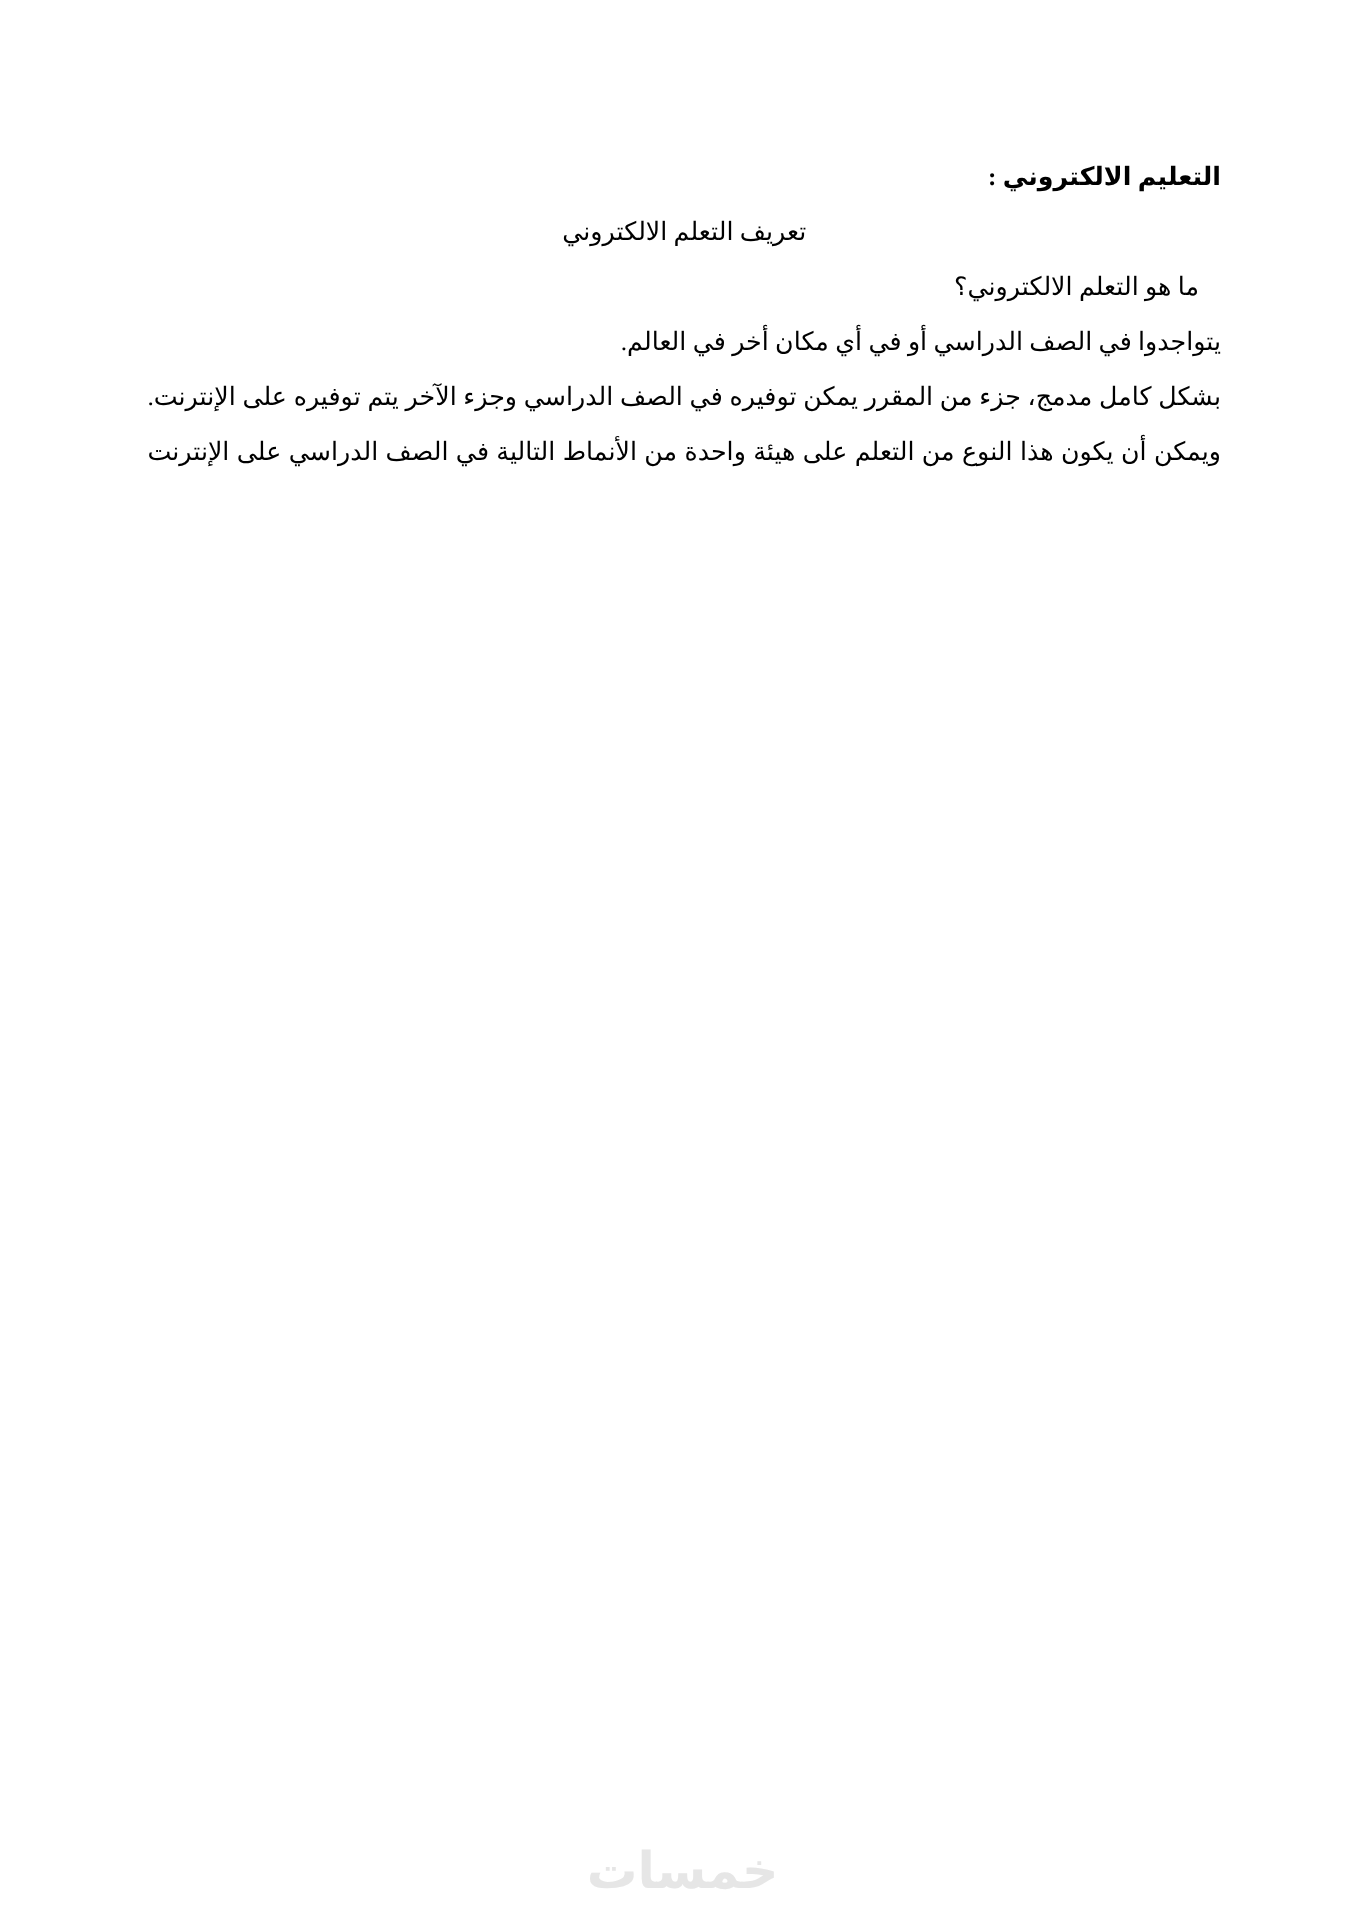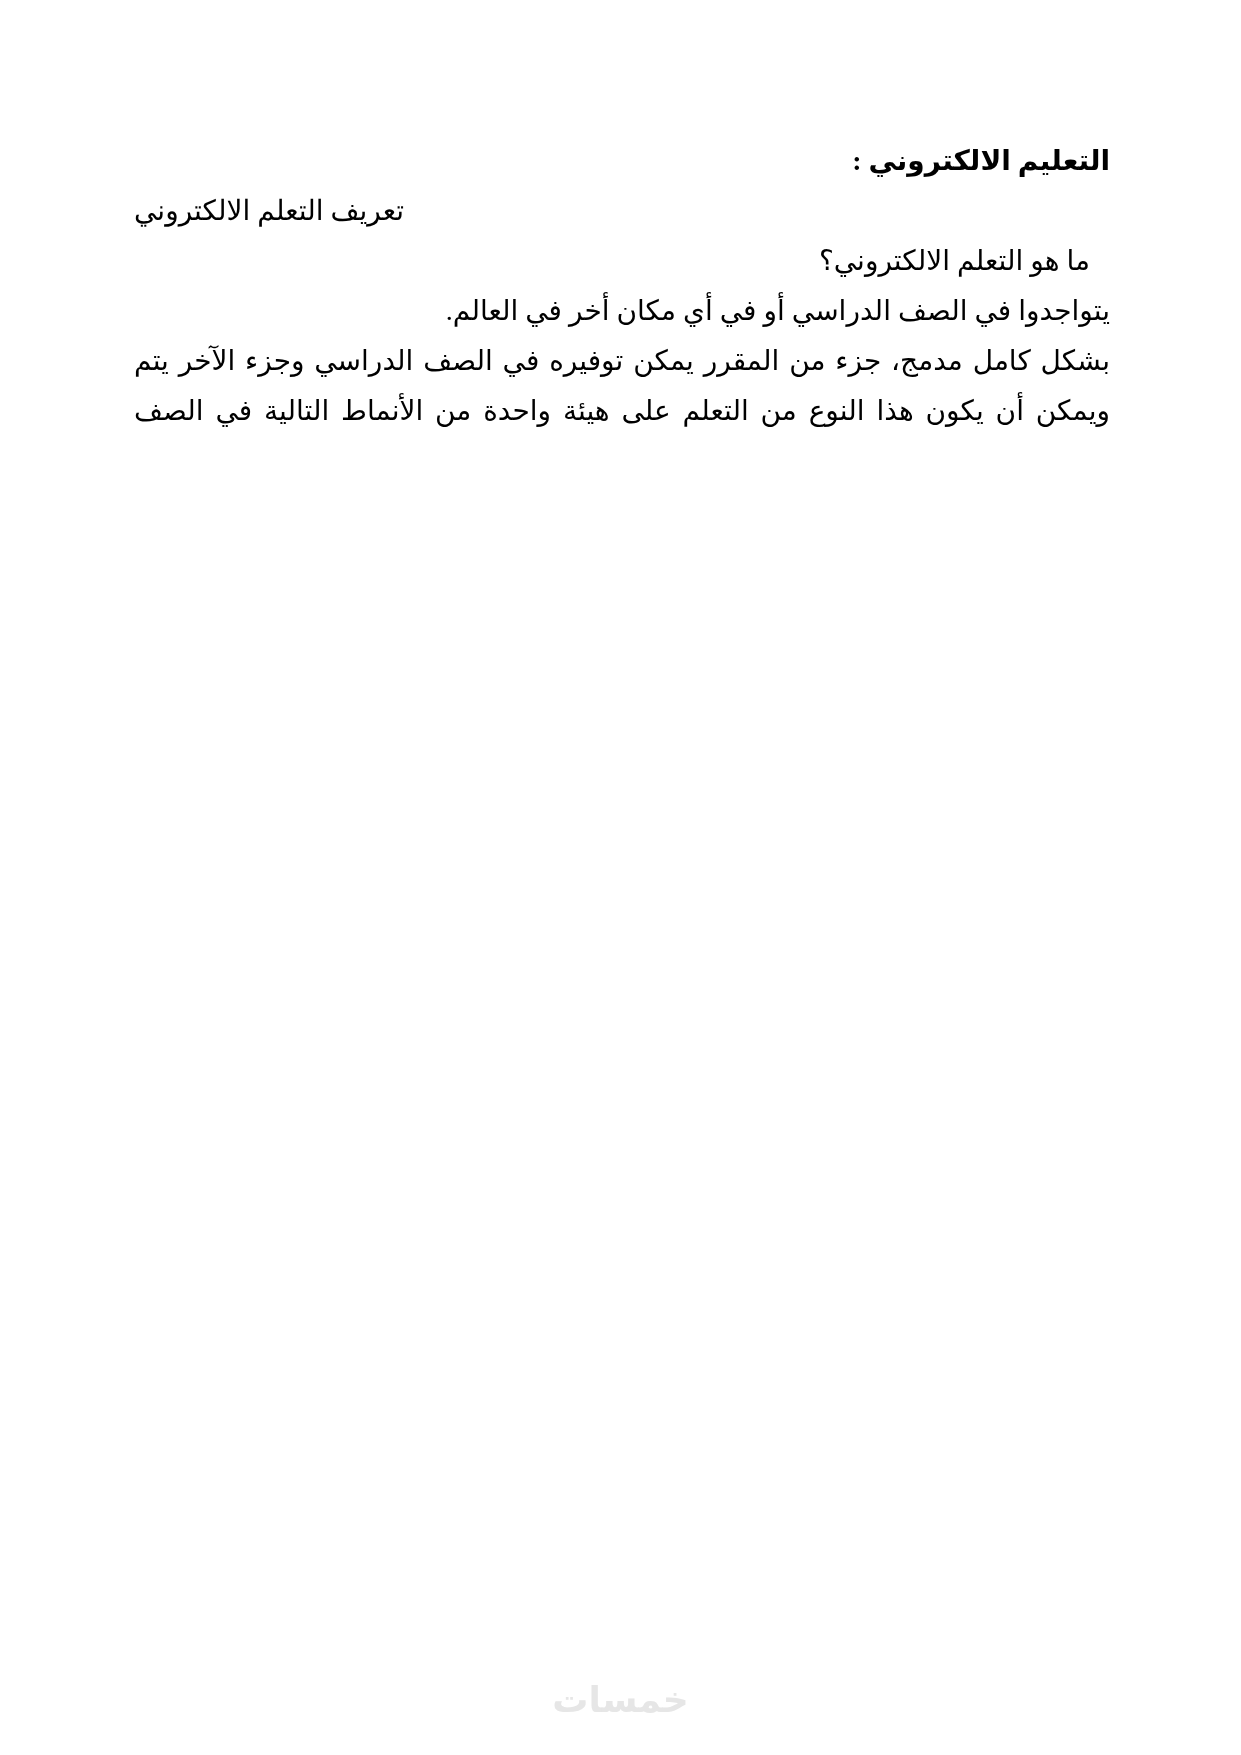--- a/index.html
+++ b/index.html
@@ -19,34 +19,33 @@
     position: absolute;
     inset: 0;
     background: #ffffff;
   }
   .text-block {
     position: absolute;
     top: 136px;
     right: 131px;
     left: 134px;
     direction: rtl;
-    font-size: 28px;
+    font-size: 23px;
   }
   .doc-line {
     height: 50px;
     line-height: 50px;
     white-space: nowrap;
   }
   .heading-line {
     font-weight: bold;
     text-align: right;
   }
   .line-right {
-    text-align: left;
-    font-family: Liberation Serif, serif;
+    text-align: center;
   }
   .line-right-indent {
     text-align: right;
     padding-right: 20px;
   }
   .line-justify {
     white-space: normal;
     text-align: justify;
     text-align-last: justify;
     height: 50px;
@@ -58,21 +57,21 @@
   }
   .watermark {
     position: absolute;
     top: 1672px;
     left: 0;
     width: 100%;
     text-align: center;
     direction: rtl;
     font-family: "DejaVu Sans", sans-serif;
     font-weight: bold;
-    font-size: 36px;
+    font-size: 46px;
     line-height: 56px;
     user-select: none;
   }
 </style>
 </head>
 <body style="background: rgb(255, 255, 255); color: rgb(0, 0, 0);">
 
 <div class="page">
 
   <div class="text-block">

